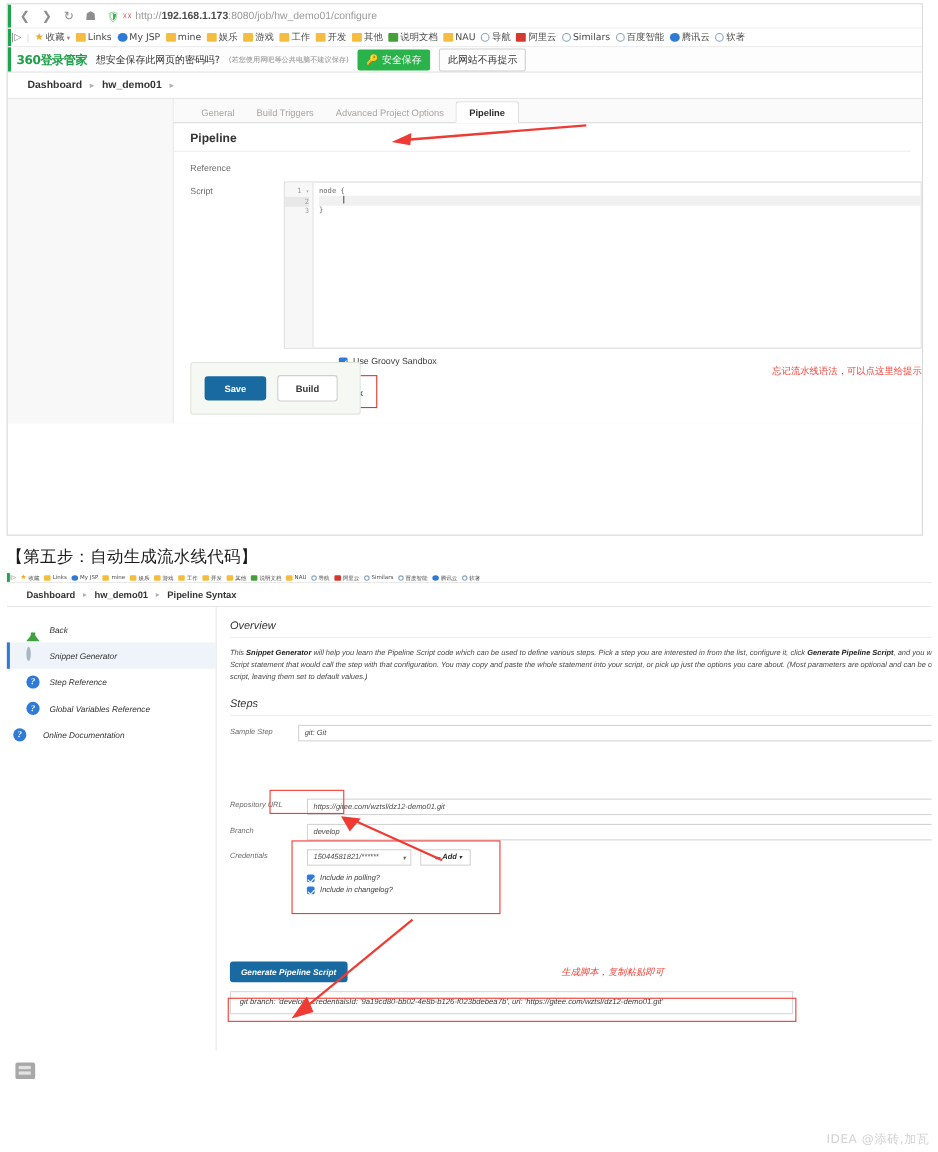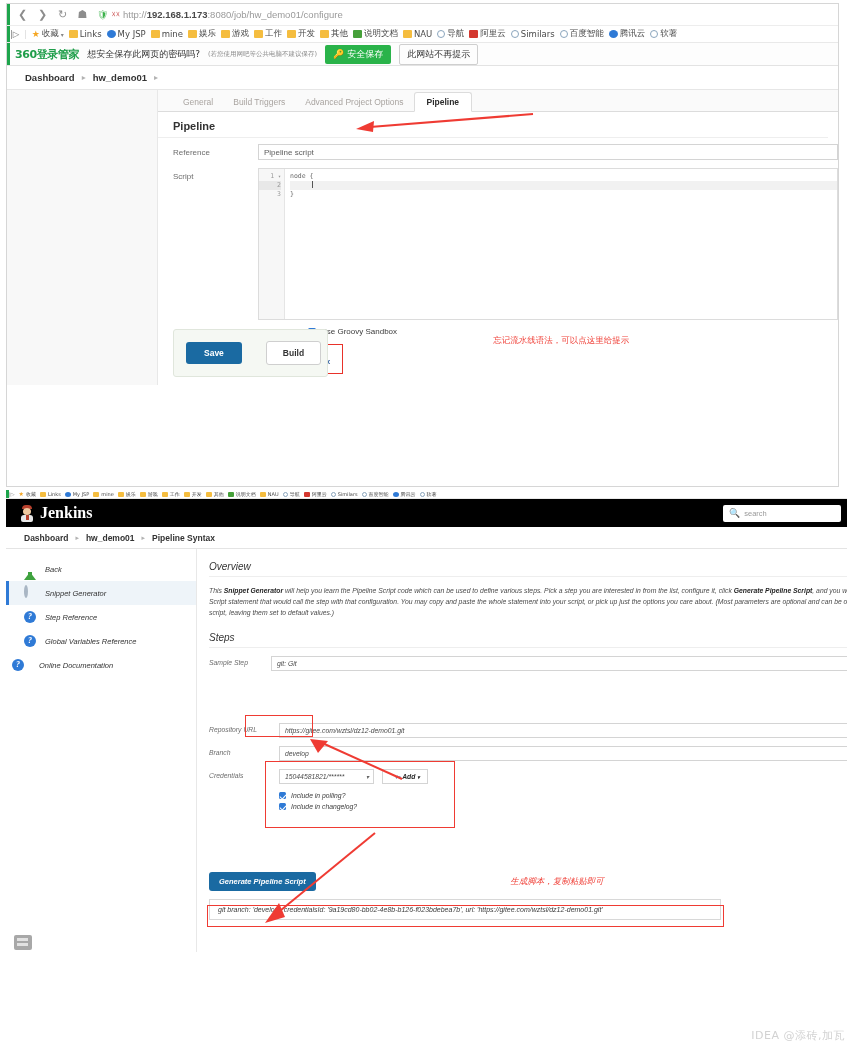--- a/index.html
+++ b/index.html
@@ -135,34 +135,34 @@
   .chk {
     width:8px; height:8px; background:#2f7ad6; border-radius:1.5px; position:relative;
     flex:0 0 auto;
   }
   .chk:after{
     content:""; position:absolute; left:2px; top:1px; width:2.5px; height:5px;
     border:solid #fff; border-width:0 1.2px 1.2px 0; transform:rotate(42deg);
   }
   .chk-lbl { font-size:8px; color:#3b3b3b; }
 
-  .syntax-wrap { padding:8px 0 0 100px; display:flex; align-items:center; }
+  .syntax-wrap { padding:8px 0 0 100px; display:flex; align-items:center;justify-content:space-between; }
   .syntax-box {
     border:1.6px solid #e8322a; padding:5px 12px; display:inline-block;
   }
   .syntax-link { font-size:8px; color:#2f5f9e; font-weight:700; }
 
   .annot {
     font-family:"DejaVu Sans", sans-serif; font-size:8.5px; color:#f0433b; white-space:nowrap;
   }
 
   .savebar {
     position:absolute; left:15px; bottom:8px; width:155px; height:48px;
     background:#f5f8f3; border:1px solid #e0e6dc; border-radius:3px;
-    display:flex; align-items:center; gap:24px; padding-left:12px;
+    display:flex; align-items:center; gap:10px; padding-left:12px;
   }
   .btn-primary {
     background:#1a6aa2; color:#fff; font-size:8.5px; font-weight:700;
     padding:6px 18px; border-radius:3px;
   }
   .btn-default {
     background:#fff; color:#333; font-size:8.5px; font-weight:700;
     padding:6px 16px; border-radius:3px; border:1px solid #cfcfcf;
   }
 
@@ -368,21 +368,20 @@
           <div class="tab">General</div>
           <div class="tab">Build Triggers</div>
           <div class="tab">Advanced Project Options</div>
           <div class="tab active">Pipeline</div>
         </div>
 
         <div class="sec-title">Pipeline</div>
 
         <div class="frow">
           <div class="flabel">Reference</div>
-          <div class="finput">Pipeline script</div>
         </div>
 
         <div class="frow" style="padding-top:8px;justify-content:space-between;">
           <div class="flabel">Script</div>
           <div class="editor">
             <div class="gutter">
               <span class="ln"><span>1</span> <span style="font-size:5px;">▾</span></span>
               <span class="ln cur">2</span>
               <span class="ln">3</span>
             </div>
@@ -411,20 +410,23 @@
         </div>
 
         <div class="savebar">
           <span class="btn-primary">Save</span>
           <span class="btn-default">Build</span>
         </div>
       </div>
     </div>
   </div>
 
+  <div style="padding:10px 0 2px 6px;">
+    <div class="step-heading">【第五步：自动生成流水线代码】</div>
+  </div>
 
   <div class="browser-shot" style="margin:3px 0 0 6px; height:472px; width:841px; border:none;">
 
     <div class="bookmarks" style="height:9px; font-size:5px; gap:4px;">
       <span class="bm" style="color:#7a7a7a;">|▷</span>
       <span class="bm">
           <i class="ico-star" style="font-size:6px;">★</i>
           <span>收藏</span>
         </span>
       <span class="bm">
@@ -486,35 +488,20 @@
       <span class="bm">
           <i class="bm-ico ico-blue" style="width:6px;height:5px;"></i>
           <span>腾讯云</span>
         </span>
       <span class="bm">
           <i class="ico-circle" style="width:5px;height:5px;"></i>
           <span>软著</span>
         </span>
     </div>
 
-    <div class="jk-top">
-      <div class="jk-logo">
-        <span class="butler">
-          <i class="hat"></i>
-            <i class="face"></i>
-            <i class="body"></i>
-            <i class="tie"></i>
-        </span>
-        <span class="jk-logo-txt">Jenkins</span>
-      </div>
-      <div class="jk-search">
-        <span class="mag">🔍</span>
-        <span class="ph">search</span>
-      </div>
-    </div>
 
     <div class="jk-crumb2">
       <span>Dashboard</span>
       <span class="sep" style="color:#b2b2b2;font-weight:400;font-size:7px;">▸</span>
       <span>hw_demo01</span>
       <span class="sep" style="color:#b2b2b2;font-weight:400;font-size:7px;">▸</span>
       <span>Pipeline Syntax</span>
     </div>
 
     <div class="snip-body">

